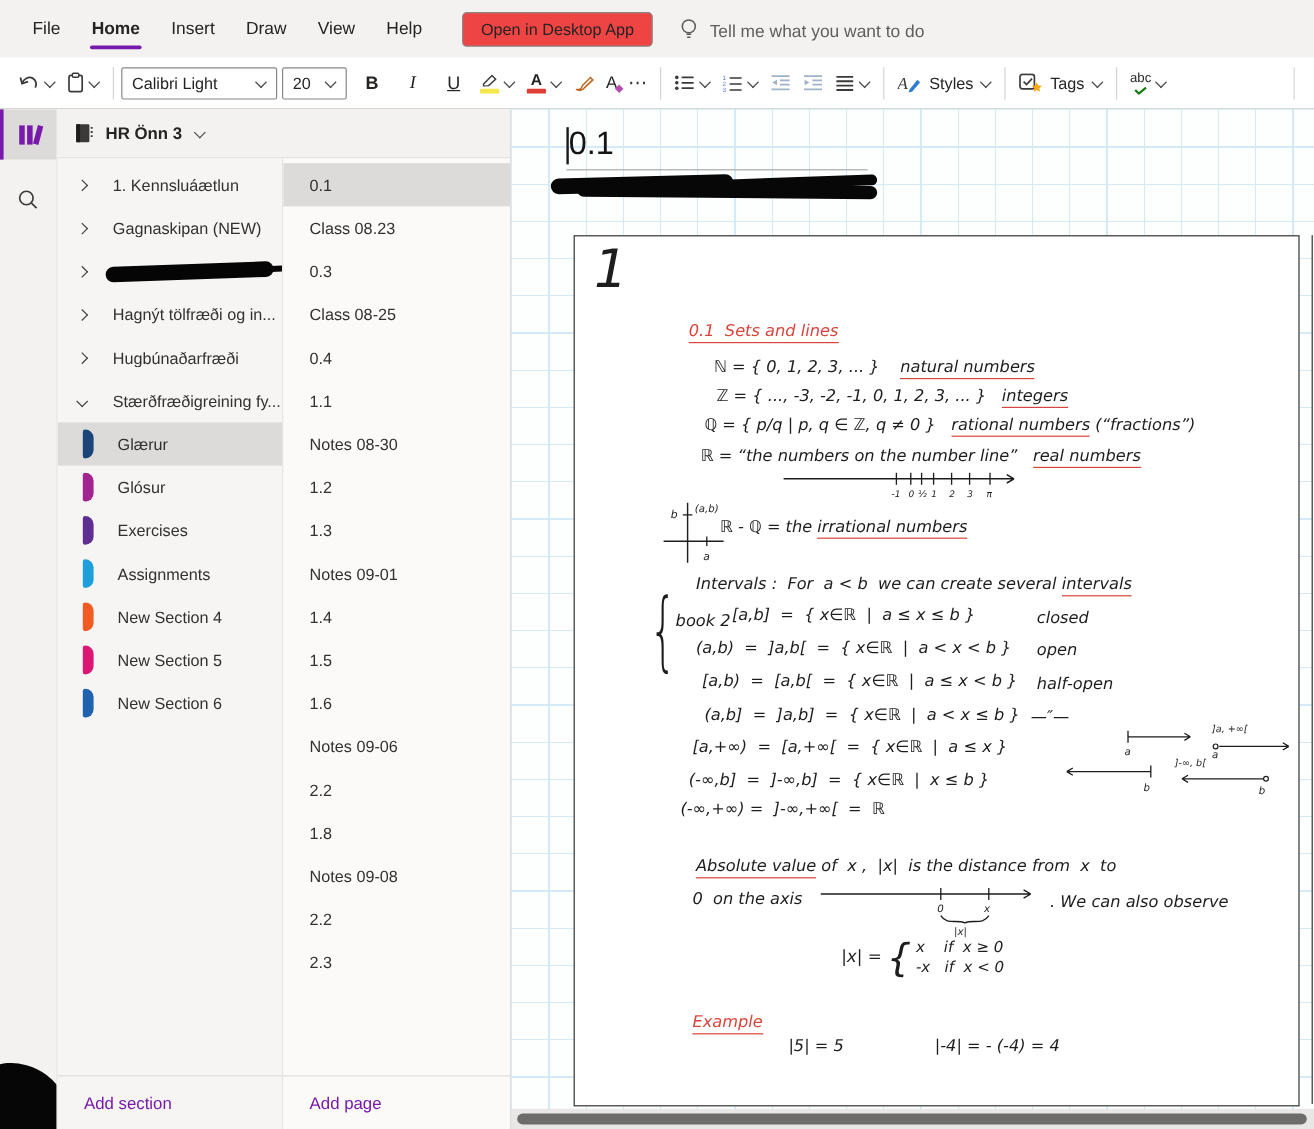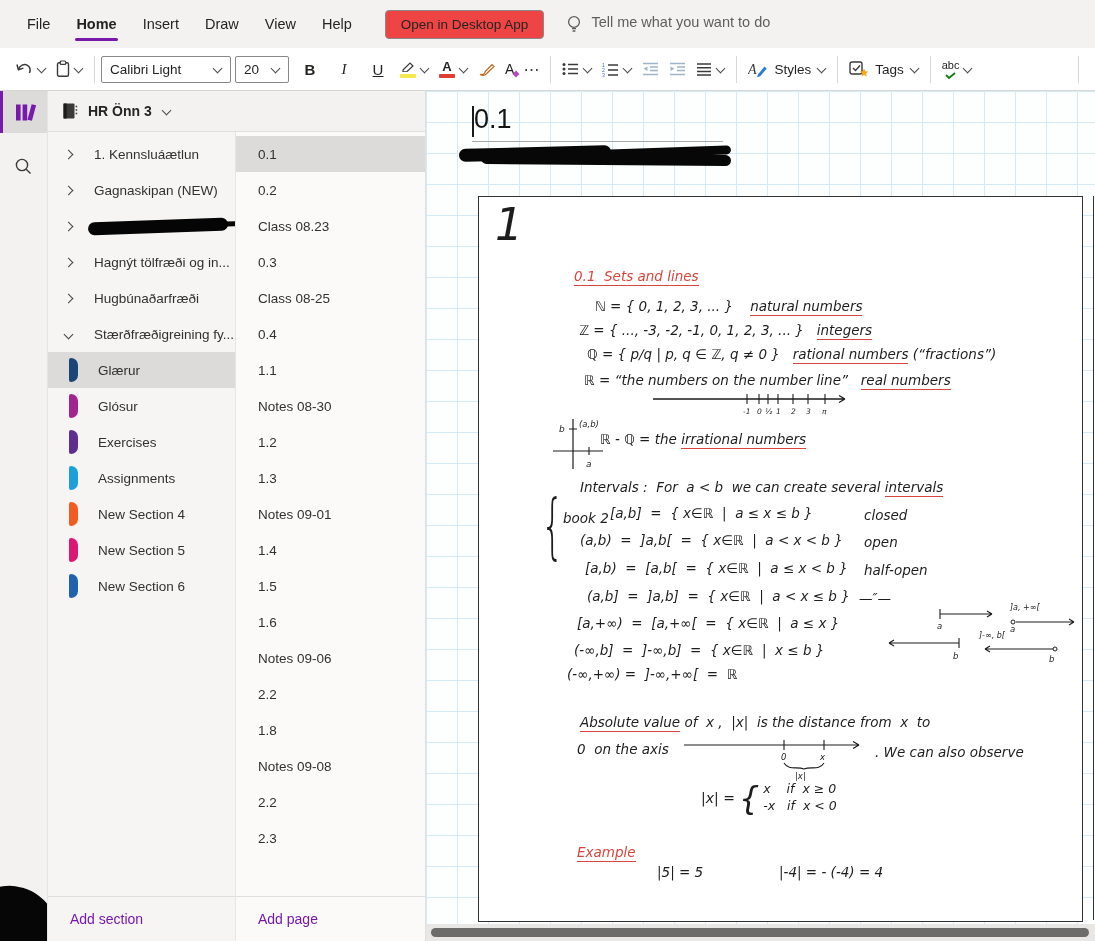--- a/index.html
+++ b/index.html
@@ -10,21 +10,21 @@
   .menubar{position:absolute;left:0;top:0;right:0;height:48px;background:#f3f2f1;
            display:flex;align-items:center;padding-left:14px;box-sizing:border-box}
   .menu-tabs{display:flex;height:100%}
   .menu-item{position:relative;padding:0 13px;height:100%;display:flex;align-items:center;
              font-size:14.5px;color:#252423;cursor:default}
   .menu-item.active{font-weight:700}
   .menu-item.active::after{content:"";position:absolute;left:12px;right:12px;bottom:7px;height:3px;
              background:#7719aa;border-radius:2px}
   .open-desktop{margin-left:20px;background:#ef4444;border:1px solid #8a8886;border-radius:4px;
              padding:6px 15px;font-size:13.5px;color:#252423}
-  .tellme{margin-left:22px;display:flex;align-items:flex-start;gap:9px;color:#605e5c;font-size:14.5px}
+  .tellme{margin-left:22px;display:flex;align-items:flex-end;gap:9px;color:#605e5c;font-size:14.5px}
 
   
   .ribbon{position:absolute;left:0;top:48px;right:0;height:43px;background:#fff;
           border-bottom:1px solid #d8d6d4;display:flex;align-items:center;padding:0 10px;box-sizing:border-box}
   .rbtn{display:flex;align-items:center;gap:4px;padding:4px 5px;border-radius:2px;color:#3b3a39}
   .divv{width:1px;height:27px;background:#d8d6d4;margin:0 6px;flex:0 0 auto}
   .selectbox{border:1px solid #8a8886;border-radius:2px;height:25px;display:flex;align-items:center;
              padding:0 8px;font-size:13.5px;color:#252423;margin-right:4px}
   .selectbox .lbl{margin-right:12px}
   .fmt{font-size:15px;width:24px;text-align:center;color:#252423}
@@ -355,23 +355,20 @@
           </div>
         </div>
       <div class="add-row">Add section</div>
     </div>
     <div class="col-pages">
       <div class="rows" id="page-list">
           <div class="row sel">
             <span class="pg-label">0.1</span>
           </div>
           <div class="row">
-            <span class="pg-label">0.2</span>
-          </div>
-          <div class="row">
             <span class="pg-label">Class 08.23</span>
           </div>
           <div class="row">
             <span class="pg-label">0.3</span>
           </div>
           <div class="row">
             <span class="pg-label">Class 08-25</span>
           </div>
           <div class="row">
             <span class="pg-label">0.4</span>
@@ -486,21 +483,21 @@
     </svg>
 
     <div class="cases" style="left:222px;top:582px">
       <span class="lhs">|x| =</span>
       <span class="cb">{</span>
       <span class="cr"><span>x    if  x ≥ 0</span><br><span>-x   if  x &lt; 0</span></span>
     </div>
   <div class="note big" style="left: 16px; top: 4px;"><span class="seg">1</span></div>
       <div class="note" style="left: 95px; top: 72px;"><span class="seg red u">0.1  Sets and lines</span></div>
       <div class="note" style="left: 116px; top: 102px;"><span class="seg">ℕ = { 0, 1, 2, 3, ... }    </span><span class="seg u">natural numbers</span></div>
-      <div class="note" style="left: 100px; top: 126px;"><span class="seg">ℤ = { ..., -3, -2, -1, 0, 1, 2, 3, ... }   </span><span class="seg u">integers</span></div>
+      <div class="note" style="left: 118px; top: 126px;"><span class="seg">ℤ = { ..., -3, -2, -1, 0, 1, 2, 3, ... }   </span><span class="seg u">integers</span></div>
       <div class="note" style="left: 108px; top: 150px;"><span class="seg">ℚ = { p∕q | p, q ∈ ℤ, q ≠ 0 }   </span><span class="seg u">rational numbers</span><span class="seg"> (“fractions”)</span></div>
       <div class="note" style="left: 105px; top: 176px;"><span class="seg">ℝ = “the numbers on the number line”   </span><span class="seg u">real numbers</span></div>
       <div class="note" style="left: 121px; top: 235px;"><span class="seg">ℝ - ℚ = the </span><span class="seg u">irrational numbers</span></div>
       <div class="note" style="left: 101px; top: 283px;"><span class="seg">Intervals :  For  a &lt; b  we can create several </span><span class="seg u">intervals</span></div>
       <div class="note" style="left: 84px; top: 314px;"><span class="seg">book 2</span></div>
       <div class="note" style="left: 131px; top: 309px;"><span class="seg">[a,b]  =  { x∈ℝ  |  a ≤ x ≤ b }</span></div>
       <div class="note" style="left: 385px; top: 311px;"><span class="seg">closed</span></div>
       <div class="note" style="left: 101px; top: 336px;"><span class="seg">(a,b)  =  ]a,b[  =  { x∈ℝ  |  a &lt; x &lt; b }</span></div>
       <div class="note" style="left: 385px; top: 338px;"><span class="seg">open</span></div>
       <div class="note" style="left: 106px; top: 364px;"><span class="seg">[a,b)  =  [a,b[  =  { x∈ℝ  |  a ≤ x &lt; b }</span></div>

